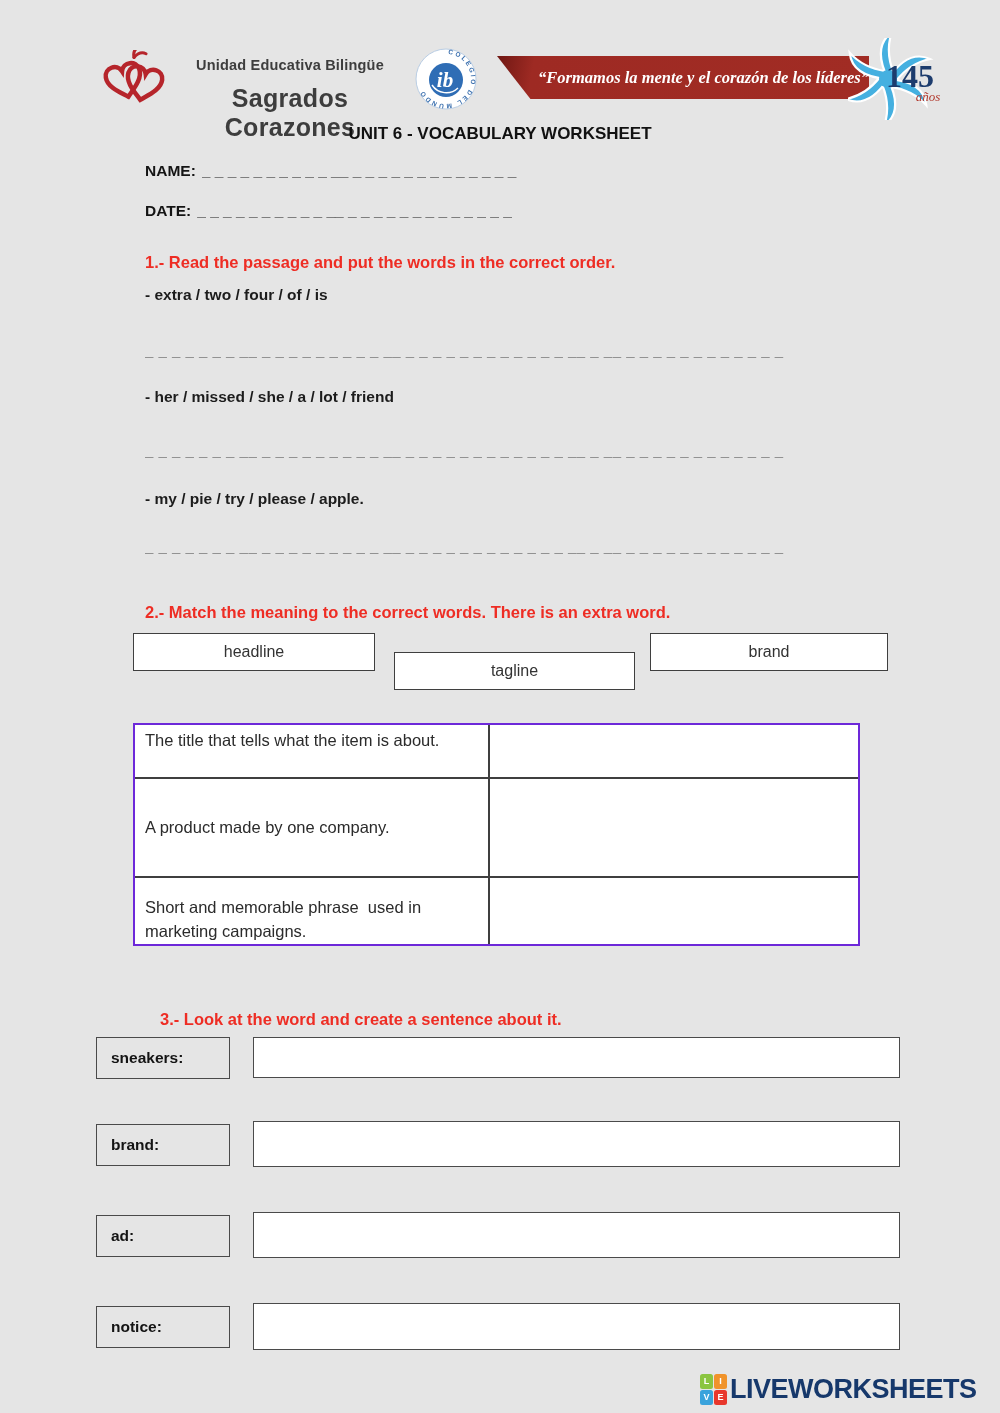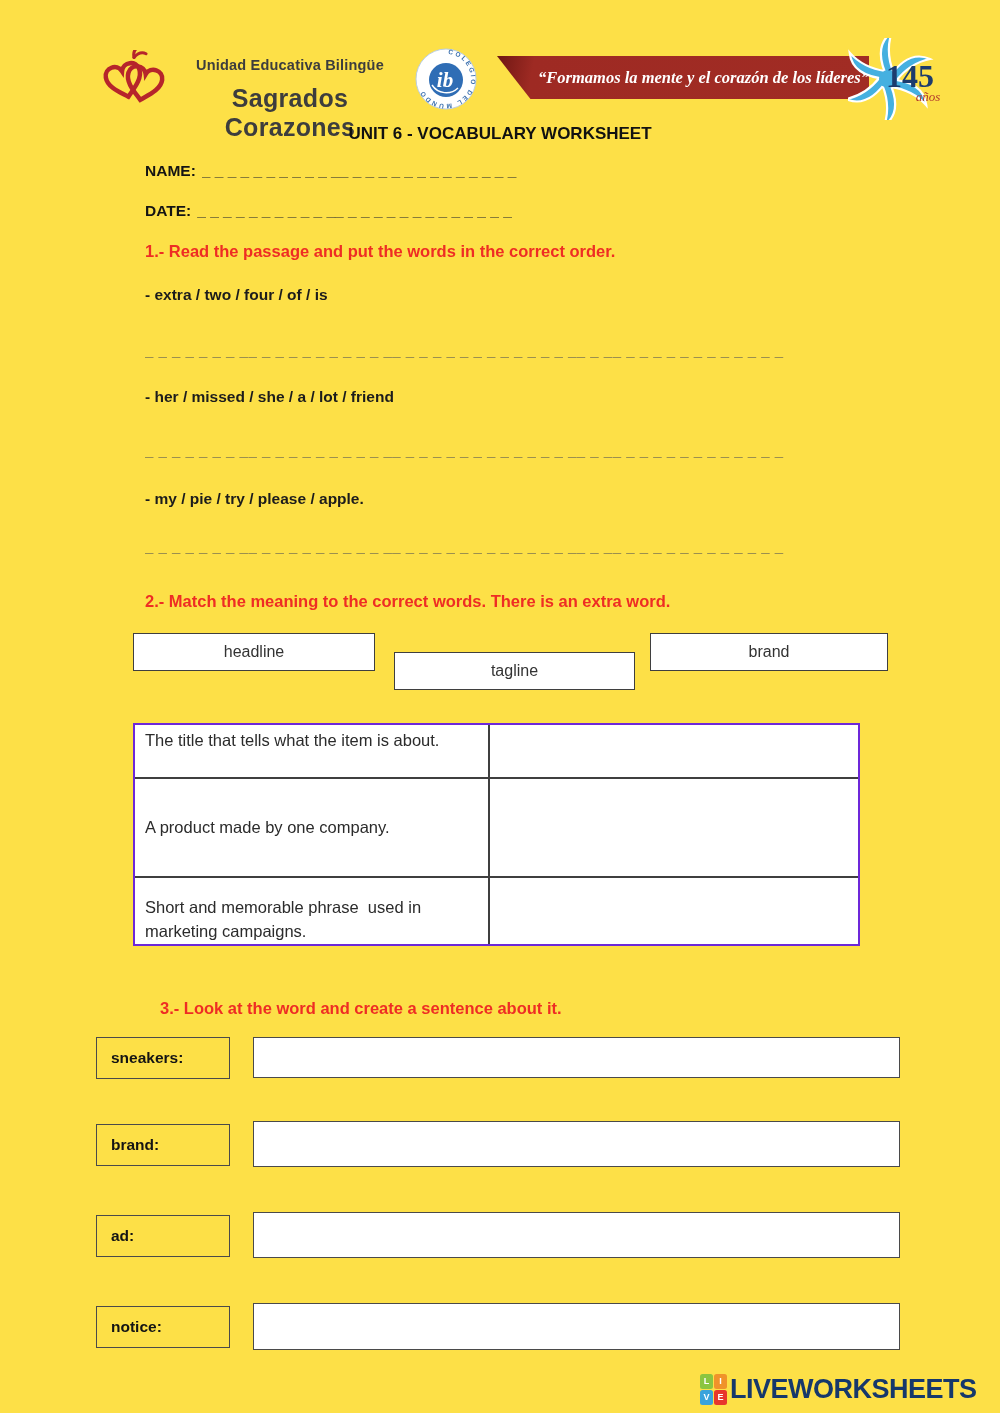--- a/index.html
+++ b/index.html
@@ -1,16 +1,16 @@
 <!DOCTYPE html>
 <html><head>
 <meta charset="utf-8">
 <style>
   html,body{margin:0;padding:0;background:#ffffff;}
-  .page{position:relative;width:1000px;height:1413px;background:#fde047;overflow:hidden;
+  .page{position:relative;width:1000px;height:1413px;background:#e5e5e5;overflow:hidden;
         font-family:"Liberation Sans",sans-serif;color:#1c1c1c;}
 
   
   .hearts-logo{position:absolute;left:98px;top:50px;width:78px;height:60px;}
   .school-name{position:absolute;left:172px;top:57px;width:236px;text-align:center;color:#3d3d3d;}
   .school-line1{font-size:14.5px;font-weight:bold;letter-spacing:.2px;}
   .school-line2{font-size:25px;font-weight:700;letter-spacing:.3px;margin-top:11px;}
   .ib-logo{position:absolute;left:414px;top:47px;width:64px;height:64px;}
   .ribbon{position:absolute;left:497px;top:56px;width:372px;height:43px;
           background:linear-gradient(100deg,#6f1713 0%,#9e2a23 10%,#a12c24 100%);
@@ -24,21 +24,21 @@
   .ws-title{position:absolute;left:0;top:124px;width:1000px;text-align:center;
             font-size:17px;font-weight:bold;color:#111;}
   .field-row{position:absolute;left:145px;display:flex;align-items:baseline;
              font-size:15.5px;font-weight:bold;color:#141414;}
   .row-name{top:162px;align-items:center;}
   .row-date{top:202px;}
   .field-blank{margin-left:6px;width:342px;overflow:hidden;white-space:nowrap;
                font-weight:bold;color:#2e2e2e;}
 
   
-  .sec-heading{position:absolute;font-size:16.5px;font-weight:bold;color:#ee2d24;white-space:nowrap;}
+  .sec-heading{position:absolute;font-size:16.5px;font-weight:bold;color:#ee2d24;white-space:nowrap;margin-top:11px;}
   .sec1-h{left:145px;top:242px;}
   .sec2-h{left:145px;top:592px;}
   .sec3-h{left:160px;top:999px;}
 
   .prompt{position:absolute;left:145px;font-size:15.5px;font-weight:bold;color:#1c1c1c;white-space:nowrap;}
   .answer-line{position:absolute;left:145px;width:643px;overflow:hidden;white-space:nowrap;
                font-size:15px;font-weight:bold;color:#555;letter-spacing:.5px;}
   .p1{top:286px;} .b1{top:342px;}
   .p2{top:388px;} .b2{top:442px;}
   .p3{top:490px;} .b3{top:538px;}

